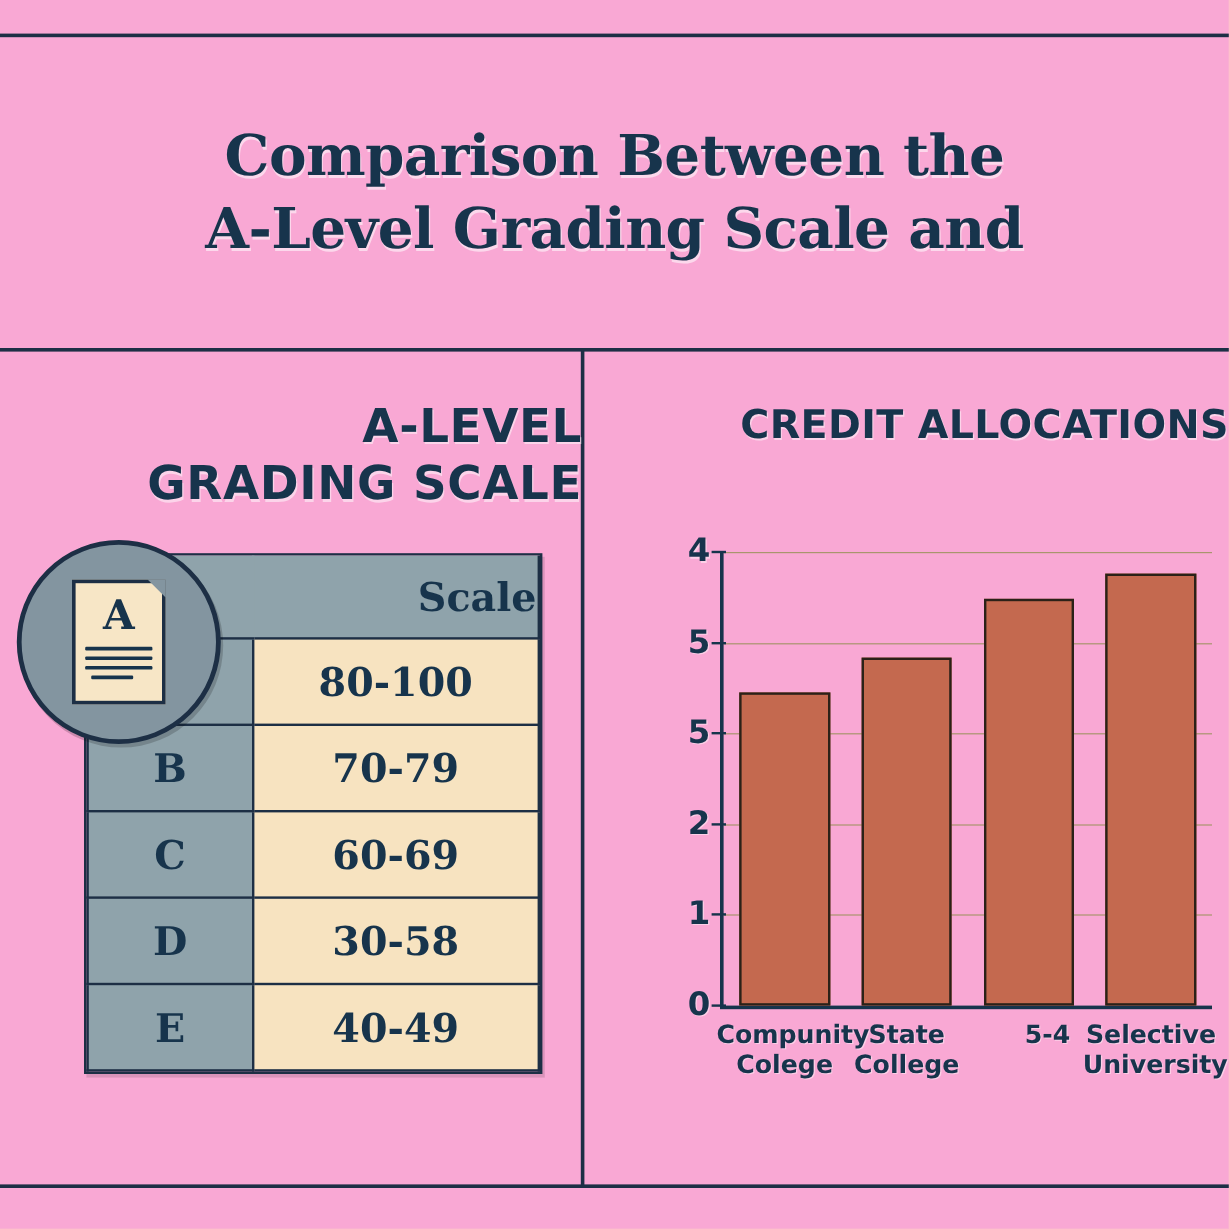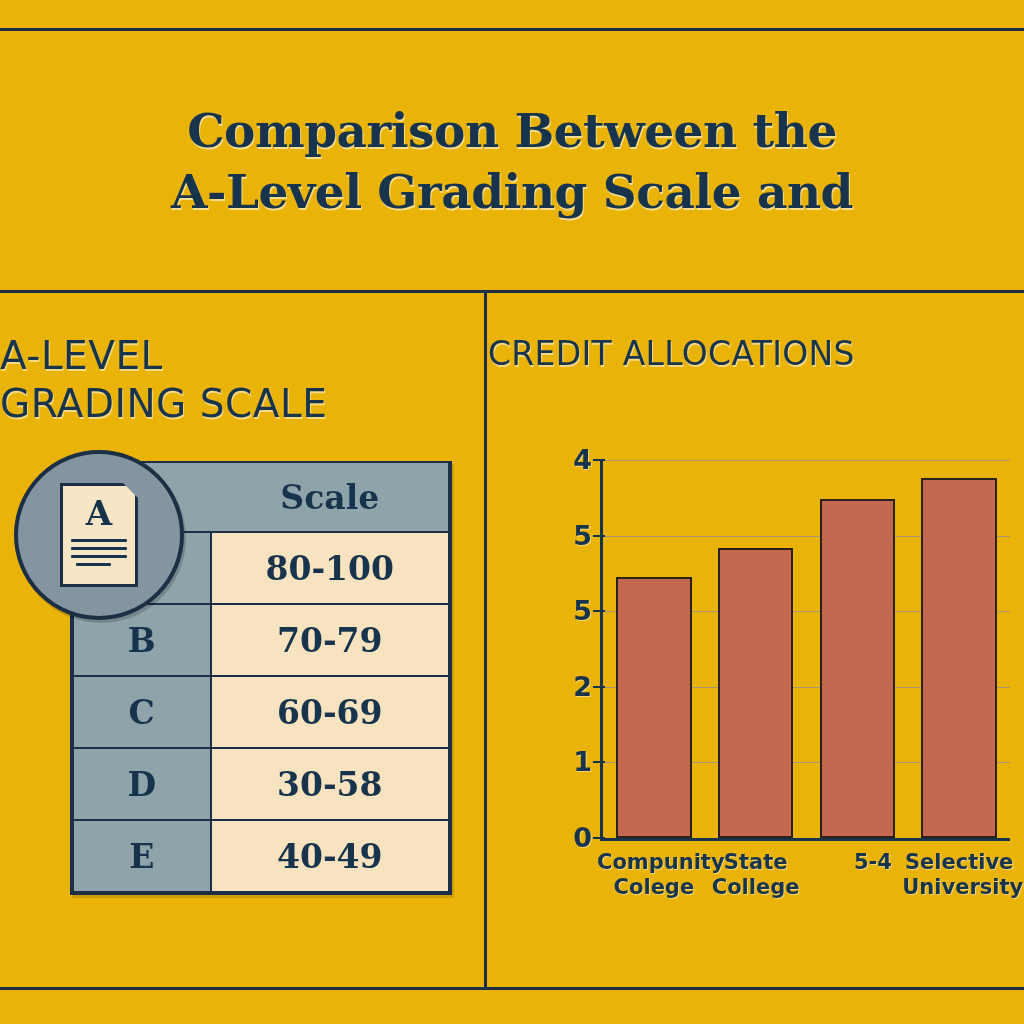--- a/index.html
+++ b/index.html
@@ -5,21 +5,21 @@
   html,body{margin:0;padding:0;}
   body{
     width:1024px;height:1024px;
     background:#f6e0ba;
     font-family:"Liberation Sans", sans-serif;
     overflow:hidden;
     position:relative;
   }
   #poster{
     position:absolute;inset:0;
-    background:#eab308;
+    background:#f9a8d4;
   }
   
   .rule-h{position:absolute;left:0;width:1024px;height:3px;background:#1d2f45;}
   .rule-v{position:absolute;width:3px;background:#1d2f45;}
 
   
   #title-block{
     position:absolute;left:0;top:32px;width:1024px;height:258px;
     display:flex;flex-direction:column;align-items:center;justify-content:center;
     text-align:center;
@@ -34,23 +34,23 @@
     white-space:nowrap;
     text-shadow:1px 2px 0 rgba(255,255,255,.55);
   }
   #title-block .tline.l3{font-size:46px;}
 
   
   #left-panel{position:absolute;left:0;top:292px;width:485px;height:696px;}
   #right-panel{position:absolute;left:488px;top:292px;width:536px;height:696px;}
 
   .panel-heading{
-    text-align:left;
+    text-align:right;
     color:#17344c;
-    font-weight:400;
+    font-weight:700;
     line-height:1.22;
     text-shadow:1px 2px 0 rgba(255,255,255,.5);
   }
   #left-heading{
     position:absolute;left:0;top:40px;width:485px;
     font-size:39px;letter-spacing:0.5px;
     font-family:"DejaVu Sans", sans-serif;
   }
   #right-heading{
     position:absolute;left:0;top:42px;width:536px;
@@ -76,20 +76,21 @@
     font-weight:700;
     color:#17344c;
   }
   #grade-table .col-grade{width:137px;background:#8fa3ab;font-size:33px;}
   #grade-table .col-scale{width:239px;background:#f7e3c0;font-size:33px;}
   #grade-table thead th{
     background:#8fa3ab;
     font-size:31px;
     height:66px;
     border-top:none;
+    text-align:right;
   }
   #grade-table thead th.hdr-blank{border-right:2px solid #8fa3ab;}
 
   
   #a-badge{
     position:absolute;left:14px;top:450px;
     width:162px;height:162px;border-radius:50%;
     background:#8395a0;
     border:4px solid #1d2f45;
     box-shadow:2px 3px 0 rgba(0,0,0,.18);

